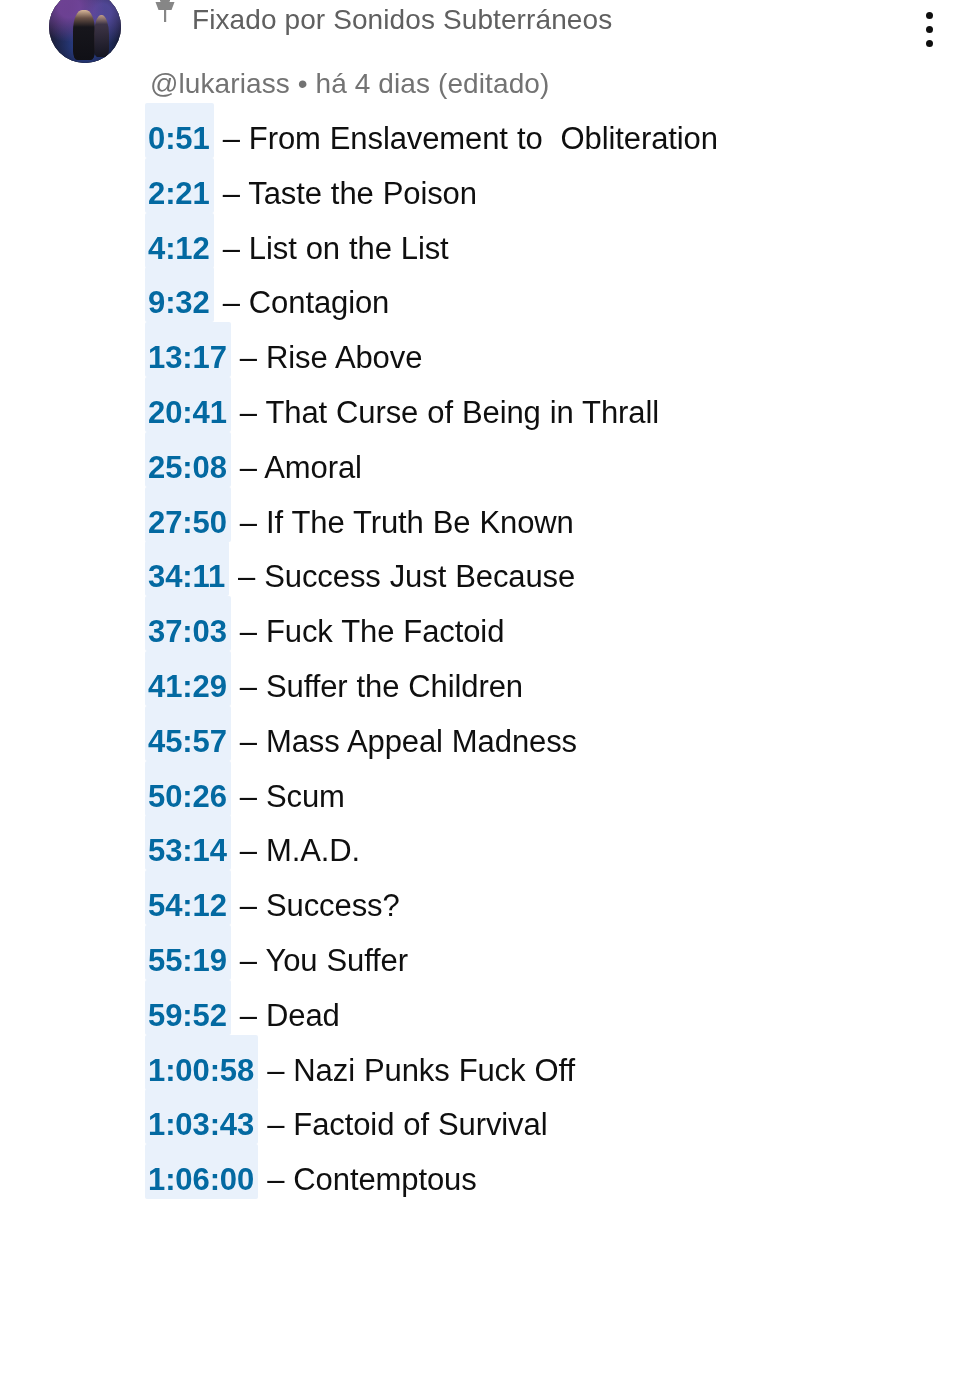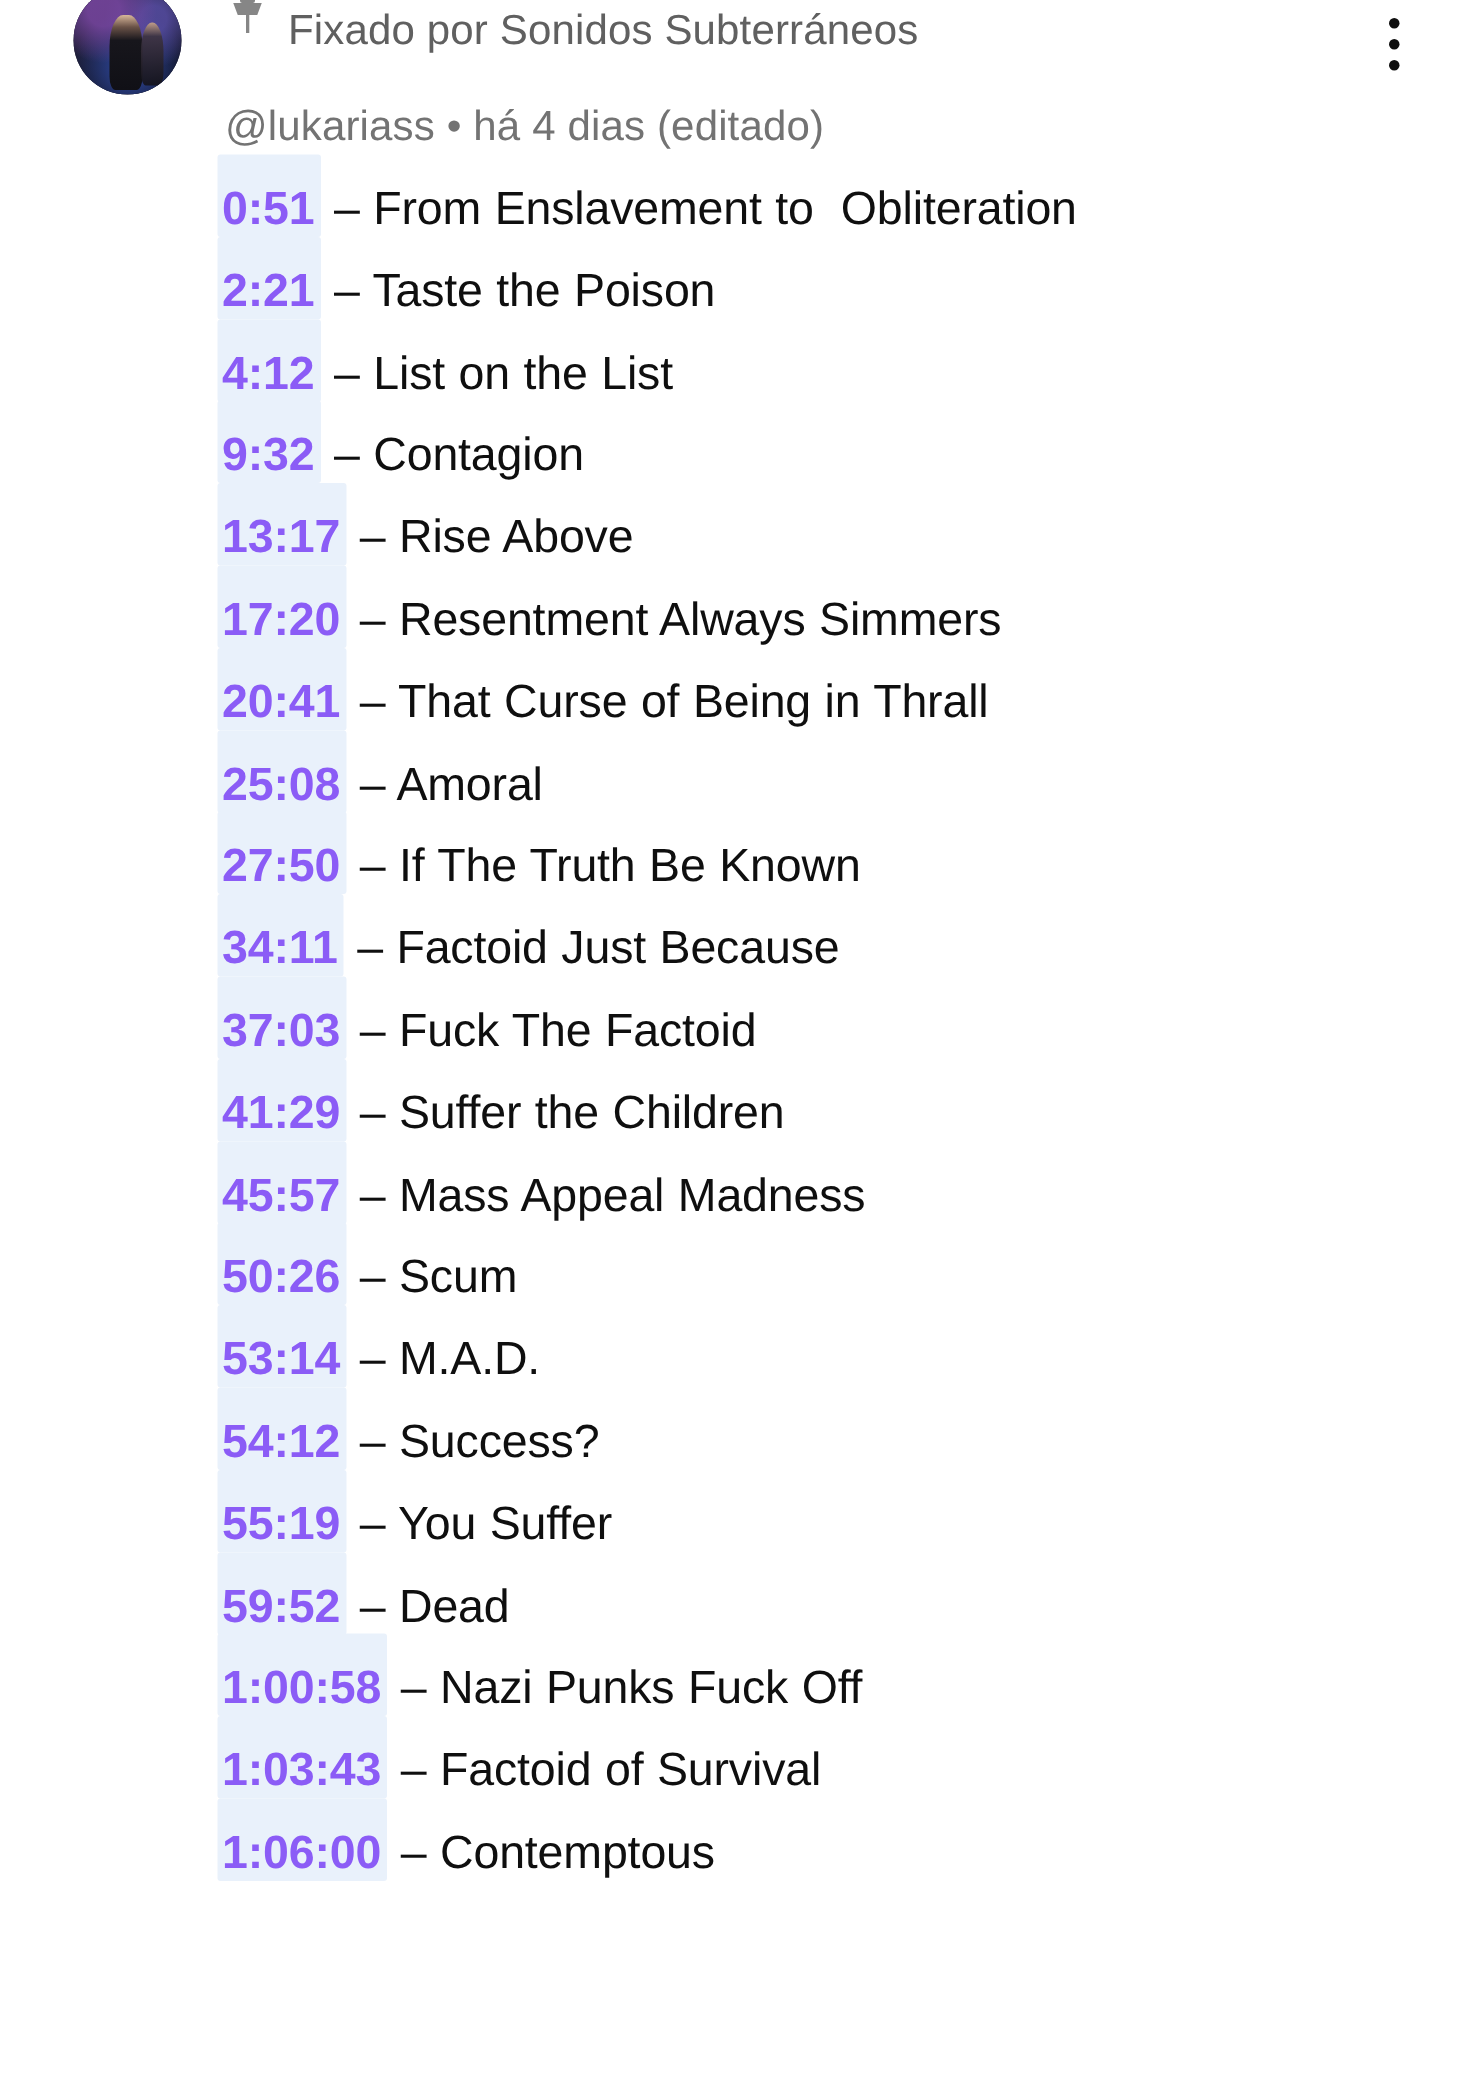--- a/index.html
+++ b/index.html
@@ -122,21 +122,21 @@
     top: 112px;
     width: 724px;
     font-size: 31px;
     line-height: 54.8px;
     color: #0f0f0f;
     letter-spacing: -.1px;
     word-spacing: .5px;
   }
   .ts-line { display: block; }
   .ts-link {
-    color: #8b5cf6;
+    color: #0369a1;
     background: #e9f1fb;
     font-weight: bold;
     border-radius: 2px;
     padding: 18px 4px 2px 3px;
     margin-left: -3px;
     text-decoration: none;
     cursor: pointer;
   }
   .ts-sep { white-space: pre; }
   .ts-title { white-space: pre-wrap; }
@@ -169,25 +169,24 @@
     <i></i>
     <i></i>
   </div>
 
   <div class="comment-body" id="timestamp-list">
       <span class="ts-line"><a class="ts-link">0:51</a><span class="ts-sep"> – </span><span class="ts-title">From Enslavement to  Obliteration</span></span>
       <span class="ts-line"><a class="ts-link">2:21</a><span class="ts-sep"> – </span><span class="ts-title">Taste the Poison</span></span>
       <span class="ts-line"><a class="ts-link">4:12</a><span class="ts-sep"> – </span><span class="ts-title">List on the List</span></span>
       <span class="ts-line"><a class="ts-link">9:32</a><span class="ts-sep"> – </span><span class="ts-title">Contagion</span></span>
       <span class="ts-line"><a class="ts-link">13:17</a><span class="ts-sep"> – </span><span class="ts-title">Rise Above</span></span>
-      <span class="ts-line"><a class="ts-link">17:20</a><span class="ts-sep"> – </span><span class="ts-title">Resentment Always Simmers</span></span>
       <span class="ts-line"><a class="ts-link">20:41</a><span class="ts-sep"> – </span><span class="ts-title">That Curse of Being in Thrall</span></span>
       <span class="ts-line"><a class="ts-link">25:08</a><span class="ts-sep"> – </span><span class="ts-title">Amoral</span></span>
       <span class="ts-line"><a class="ts-link">27:50</a><span class="ts-sep"> – </span><span class="ts-title">If The Truth Be Known</span></span>
-      <span class="ts-line"><a class="ts-link">34:11</a><span class="ts-sep"> – </span><span class="ts-title">Factoid Just Because</span></span>
+      <span class="ts-line"><a class="ts-link">34:11</a><span class="ts-sep"> – </span><span class="ts-title">Success Just Because</span></span>
       <span class="ts-line"><a class="ts-link">37:03</a><span class="ts-sep"> – </span><span class="ts-title">Fuck The Factoid</span></span>
       <span class="ts-line"><a class="ts-link">41:29</a><span class="ts-sep"> – </span><span class="ts-title">Suffer the Children</span></span>
       <span class="ts-line"><a class="ts-link">45:57</a><span class="ts-sep"> – </span><span class="ts-title">Mass Appeal Madness</span></span>
       <span class="ts-line"><a class="ts-link">50:26</a><span class="ts-sep"> – </span><span class="ts-title">Scum</span></span>
       <span class="ts-line"><a class="ts-link">53:14</a><span class="ts-sep"> – </span><span class="ts-title">M.A.D.</span></span>
       <span class="ts-line"><a class="ts-link">54:12</a><span class="ts-sep"> – </span><span class="ts-title">Success?</span></span>
       <span class="ts-line"><a class="ts-link">55:19</a><span class="ts-sep"> – </span><span class="ts-title">You Suffer</span></span>
       <span class="ts-line"><a class="ts-link">59:52</a><span class="ts-sep"> – </span><span class="ts-title">Dead</span></span>
       <span class="ts-line"><a class="ts-link">1:00:58</a><span class="ts-sep"> – </span><span class="ts-title">Nazi Punks Fuck Off</span></span>
       <span class="ts-line"><a class="ts-link">1:03:43</a><span class="ts-sep"> – </span><span class="ts-title">Factoid of Survival</span></span>

